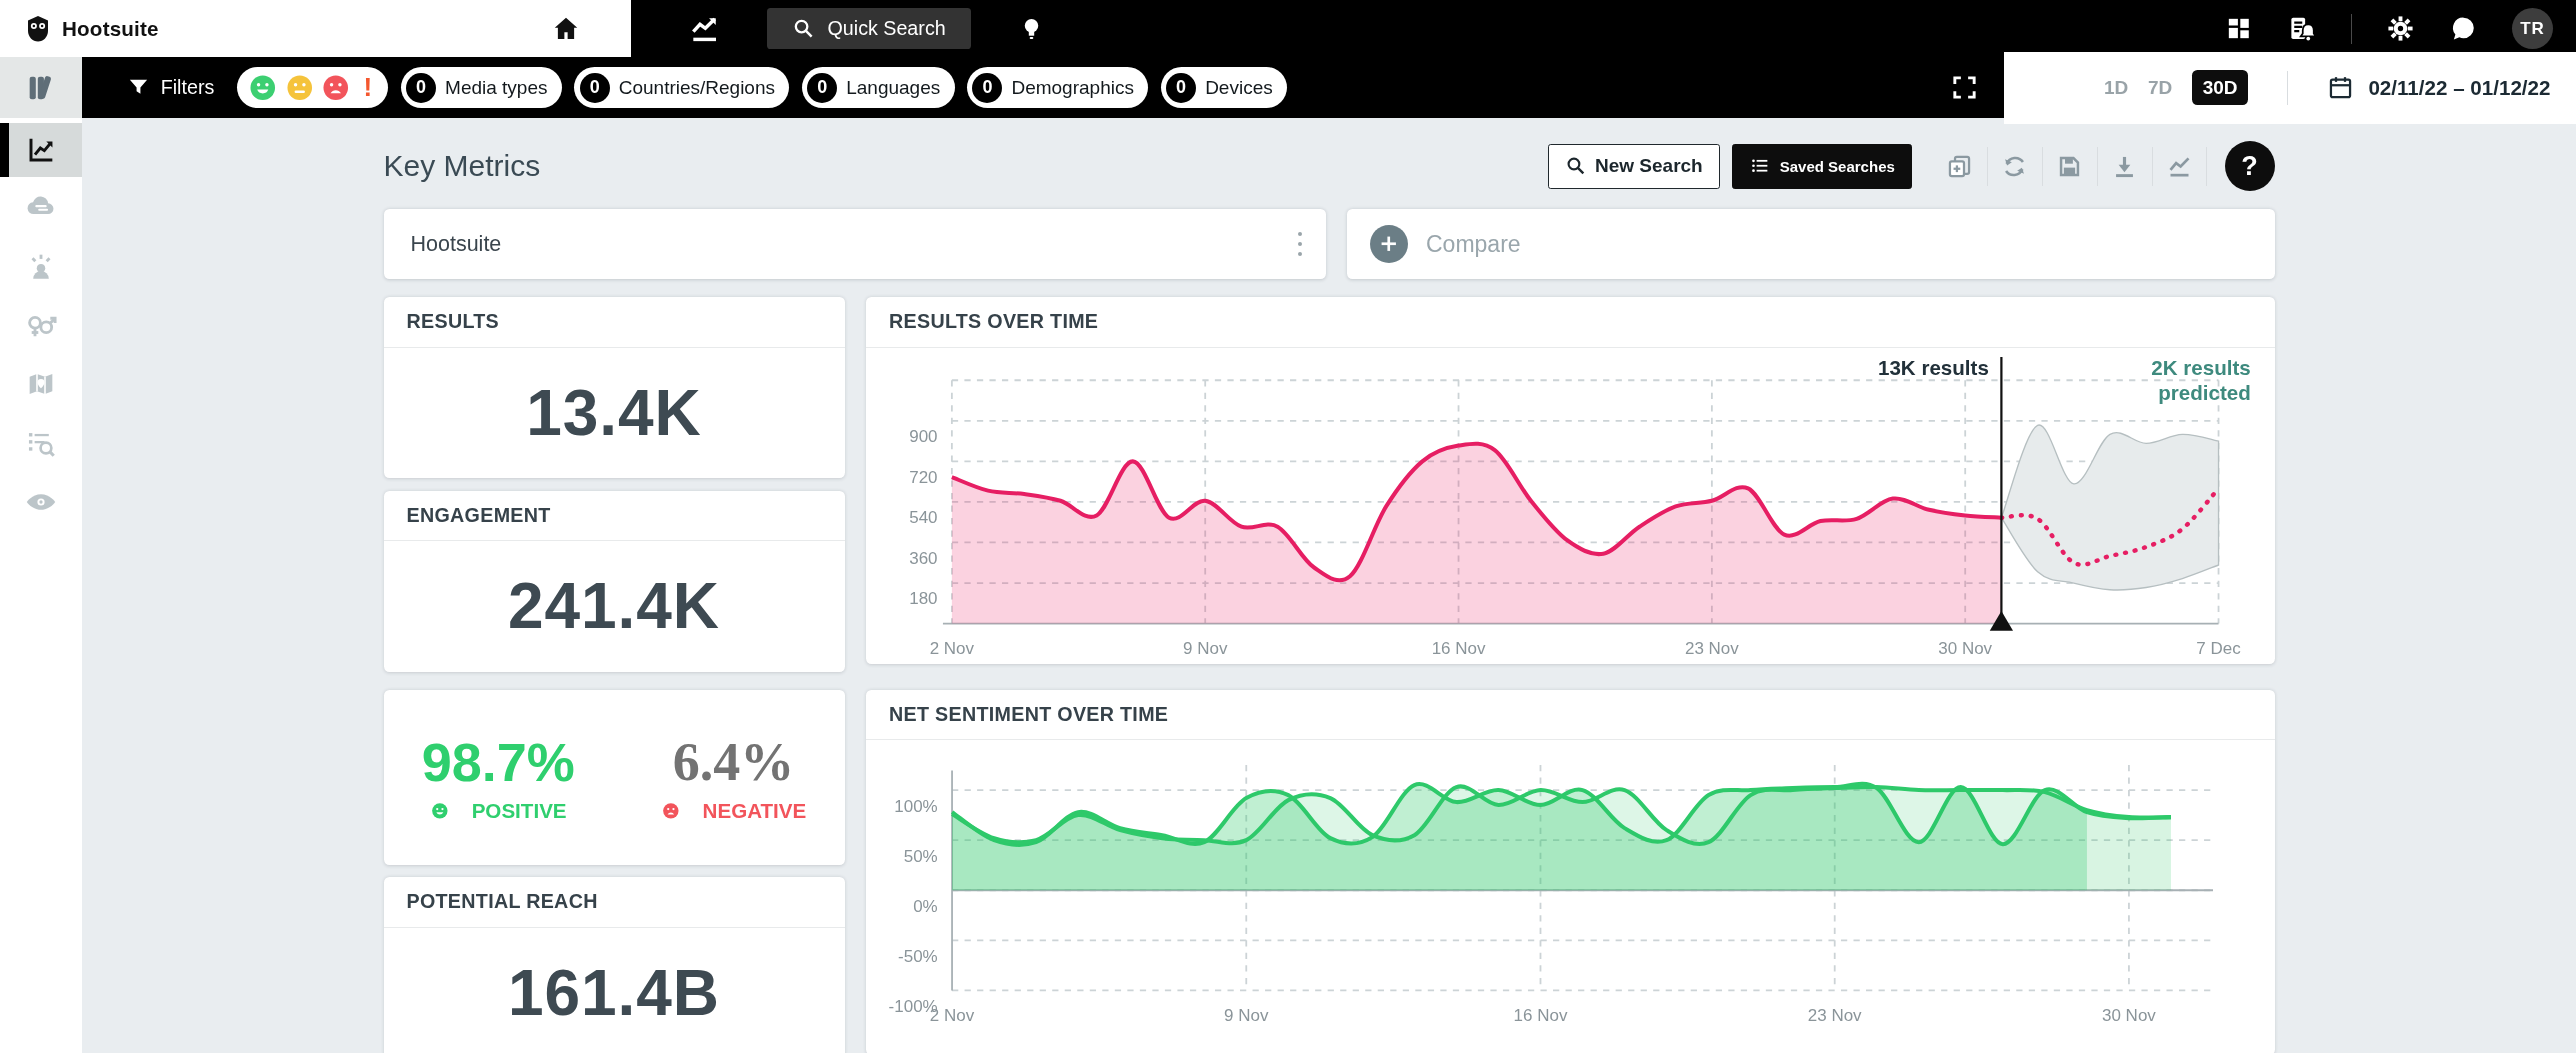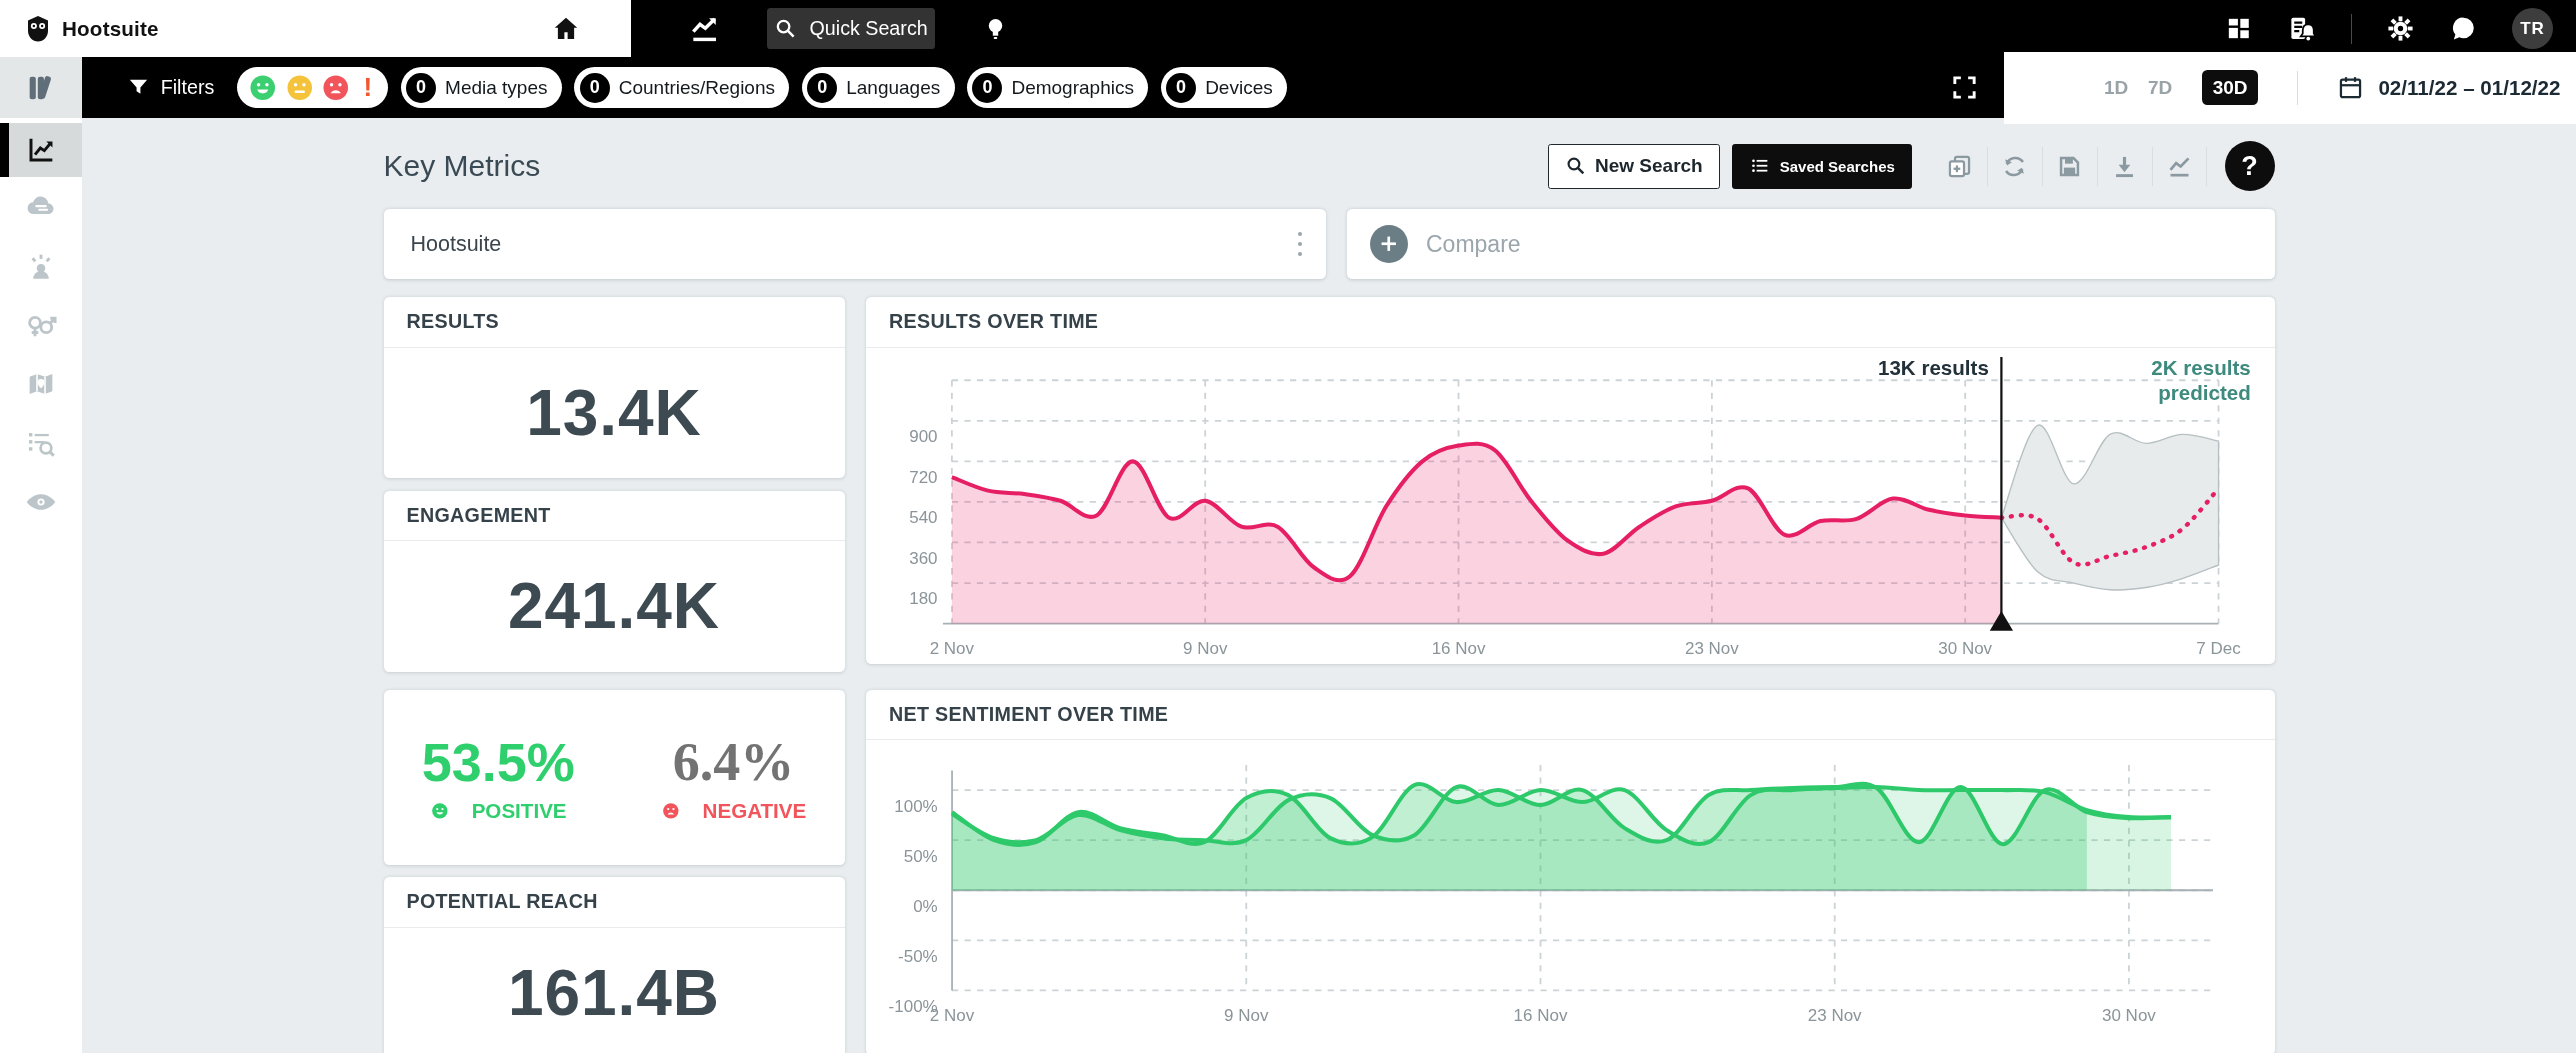--- a/index.html
+++ b/index.html
@@ -10,21 +10,21 @@
   }
   svg { display:block; }
   svg text { font-family:"Liberation Sans","DejaVu Sans",sans-serif; }
 
   
   .topbar { display:flex; height:57px; background:#000; }
   .tb-white { width:631px; background:#fff; display:flex; align-items:center; justify-content:space-between; padding:0 50px 0 23px; }
   .logo { display:flex; align-items:center; gap:9px; }
   .logo-text { font-size:20.6px; font-weight:700; color:#111; letter-spacing:0.2px; }
   .tb-rest { flex:1; display:flex; align-items:center; }
-  .qs-btn { display:flex; align-items:center; gap:12.5px; background:#333; border:none; color:#fff; font-size:19.7px; height:41px; padding:0 7px; border-radius:3.6px; margin-left:47px; cursor:pointer; font-family:inherit; }
+  .qs-btn { display:flex; align-items:center; gap:12.5px; background:#333; border:none; color:#fff; font-size:19.7px; height:41px; padding:0 25px; border-radius:3.6px; margin-left:47px; cursor:pointer; font-family:inherit; }
   .tb-right { margin-left:auto; display:flex; align-items:center; gap:34px; padding-right:23px; }
   .tb-div { width:0.9px; height:30px; background:#4a4a4a; }
   .avatar { width:41px; height:41px; border-radius:50%; background:#3d3d3d; color:#fff; font-size:17px; font-weight:600; display:flex; align-items:center; justify-content:center; letter-spacing:0.9px; }
 
   
   .sidebar { position:absolute; top:57px; left:0; width:82px; bottom:0; background:#fff; display:flex; flex-direction:column; }
   .sb-item { height:59px; display:flex; align-items:center; justify-content:center; position:relative; cursor:pointer; }
   .sb-item.first { background:#e4e7e7; height:61px; }
   .sb-item.active { background:#d6dada; margin-top:5.4px; height:54px; }
   .sb-item.active::before { content:""; position:absolute; left:0; top:0; bottom:0; width:9px; background:#000; }
@@ -35,21 +35,21 @@
   .f-label { display:flex; align-items:center; gap:10.7px; margin-left:45px; color:#fff; font-size:19.7px; }
   .sent-pill { margin-left:23px; background:#fff; border-radius:20.6px; height:41px; display:flex; align-items:center; padding:0 10.7px; gap:7.2px; cursor:pointer; }
   .excl { font-size:26px; font-weight:800; color:#f4572e; padding:0 5.4px; }
   .chip { margin-left:12.5px; display:flex; align-items:center; background:#fff; border-radius:20.6px; height:41px; padding:0 14.3px 0 5.4px; gap:9px; cursor:pointer; }
   .chip .cnt { width:30px; height:30px; border-radius:50%; background:#000; color:#fff; font-size:18px; font-weight:700; display:flex; align-items:center; justify-content:center; }
   .chip .lbl { font-size:19px; color:#13191d; }
   .f-spacer { flex:1; }
   .fs-icon { margin-right:25px; cursor:pointer; }
   .range-panel { width:572px; height:72px; background:#fff; display:flex; align-items:center; padding-left:100px; }
   .tr-opt { font-size:19px; font-weight:700; color:#99a3a8; margin-right:19.7px; cursor:pointer; }
-  .tr-sel { background:#0d0d0d; color:#fff; padding:6.3px 10.7px; border-radius:5.4px; font-size:19px; font-weight:700; cursor:pointer;margin-left:10px; }
+  .tr-sel { background:#0d0d0d; color:#fff; padding:6.3px 10.7px; border-radius:5.4px; font-size:19px; font-weight:700; cursor:pointer; }
   .rp-div { width:0.9px; height:34px; background:#d9dde0; margin:0 39px; }
   .date { font-size:20.6px; font-weight:600; color:#1c2a33; margin-left:14.3px; white-space:nowrap; }
 
   
   .content { width:1891px; margin:0 auto; padding-top:23px; }
   .title-row { display:flex; align-items:center; justify-content:space-between;gap:7px; }
   .page-title { font-size:30px; font-weight:500; color:#3a4a54; }
   .actions { display:flex; align-items:center; }
   .btn-outline { display:flex; align-items:center; gap:9px; height:45px; padding:0 16px; background:#fff; border:1.8px solid #20282d; border-radius:2.7px; font-size:19px; font-weight:600; color:#1c262c; cursor:pointer; font-family:inherit; }
   .btn-dark { display:flex; align-items:center; gap:9px; height:45px; padding:0 16px; background:#0d0d0d; border:1.8px solid #0d0d0d; border-radius:2.7px; font-size:15px; font-weight:600; color:#fff; margin-left:12.5px; cursor:pointer; font-family:inherit; }
@@ -498,21 +498,21 @@
             </svg>
         </div>
       </div>
     </div>
 
     <div class="grid-row">
       <div class="stack">
         <div class="card metric-card h196">
           <div class="sent-body">
             <div class="sent-col">
-              <div class="sent-num pos">53.5%</div>
+              <div class="sent-num pos">98.7%</div>
               <div class="sent-lab pos">
                 <span>
                   <svg width="19.7" height="19.7" viewBox="0 0 24 24">
                       <circle cx="12" cy="12" r="9.4" fill="#2fcf6e"></circle>
                       <circle cx="8.8" cy="9.8" r="1.4" fill="#fff"></circle>
                       <circle cx="15.2" cy="9.8" r="1.4" fill="#fff"></circle>
                       <path d="M7.8 13.6a4.5 4.5 0 0 0 8.4 0z" fill="#fff"></path>
                     </svg>
                 </span>
                 <span>POSITIVE</span>

